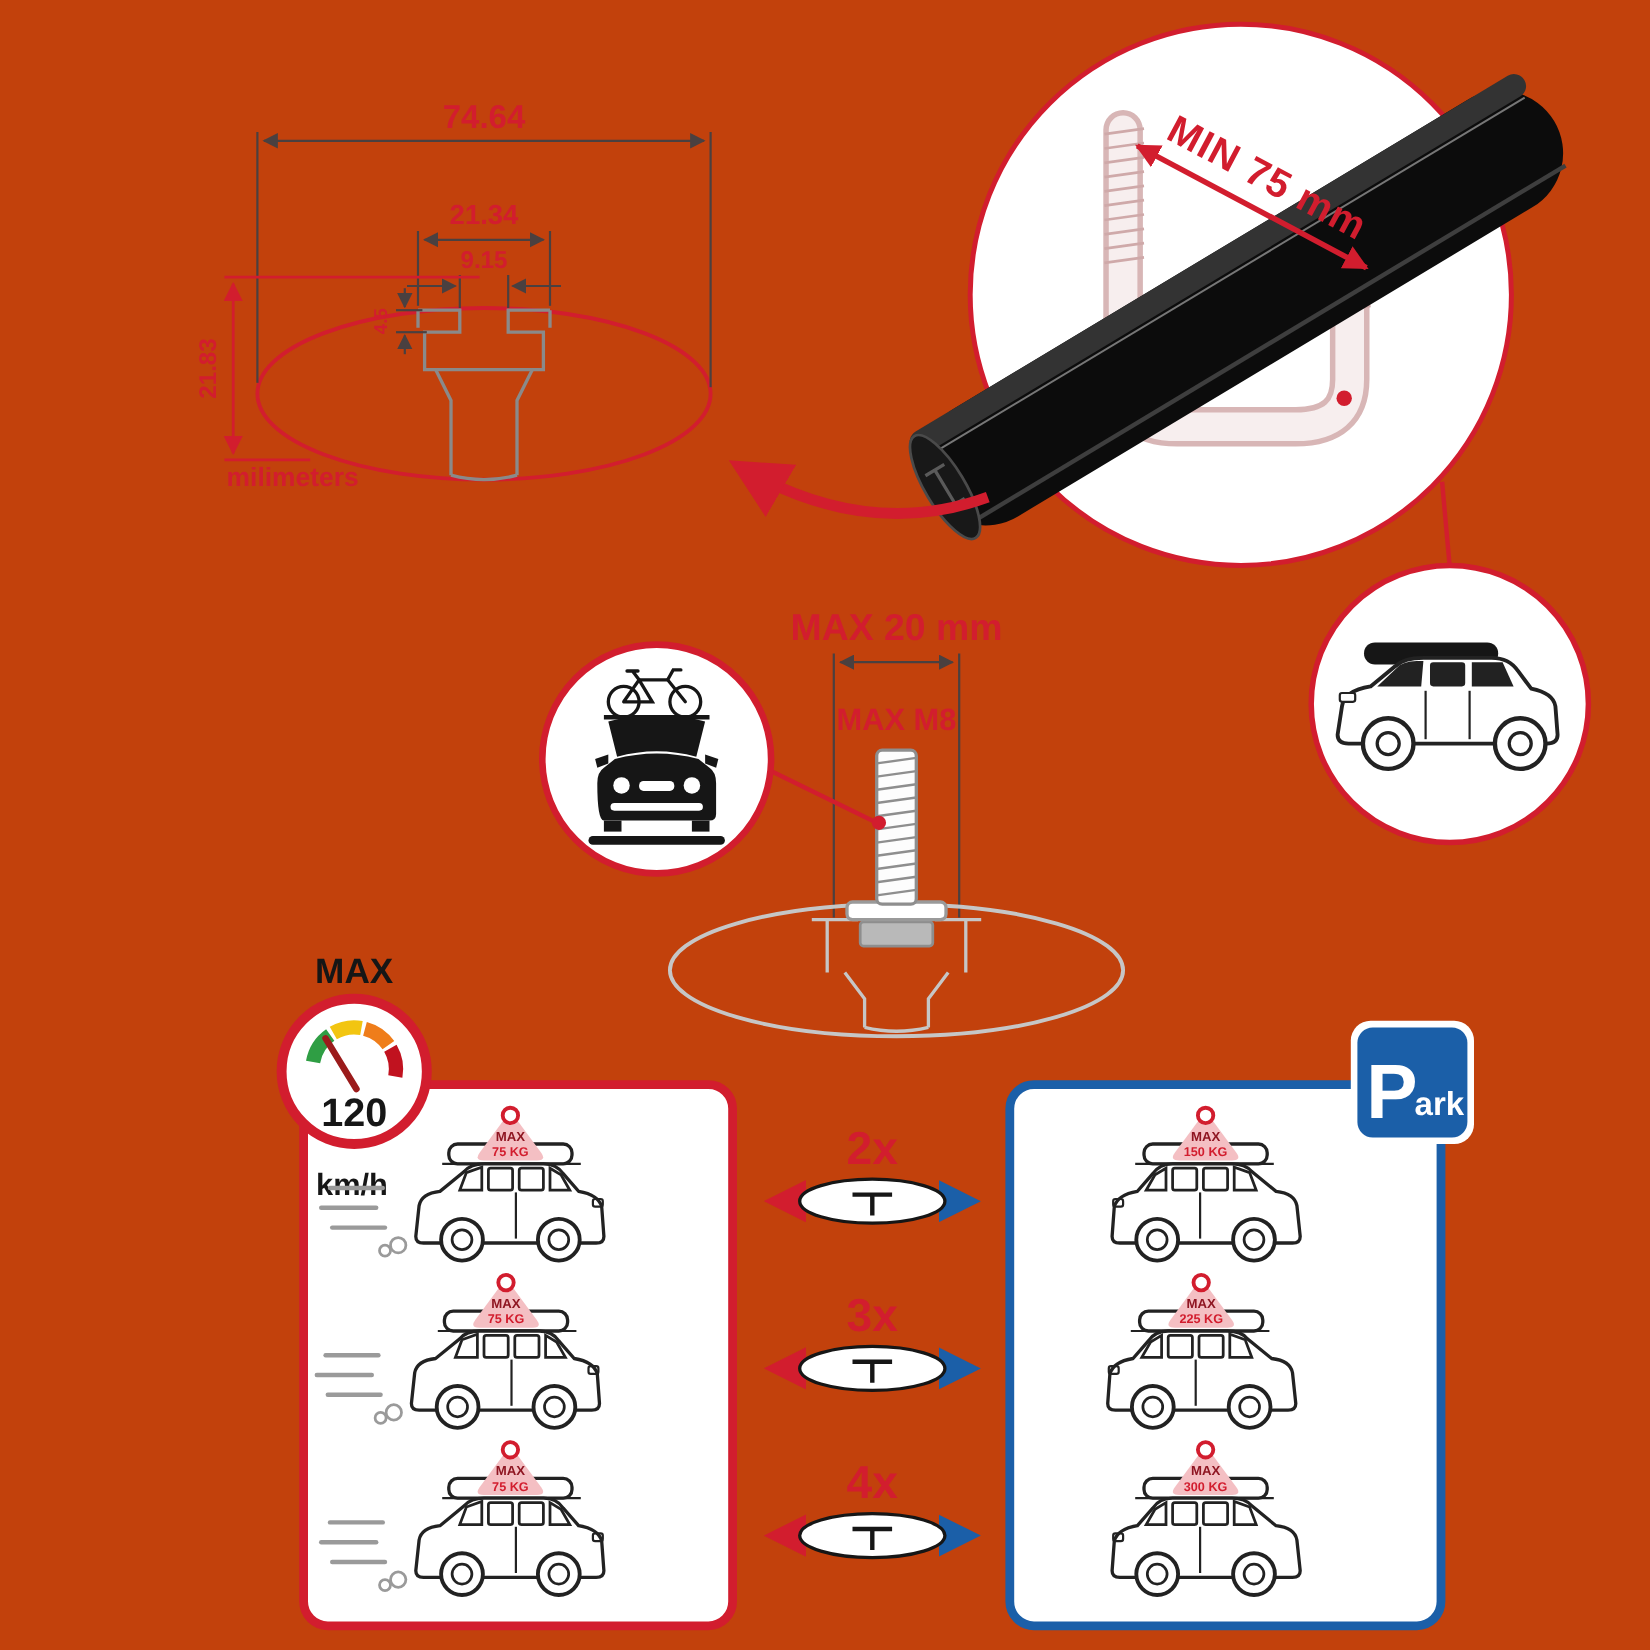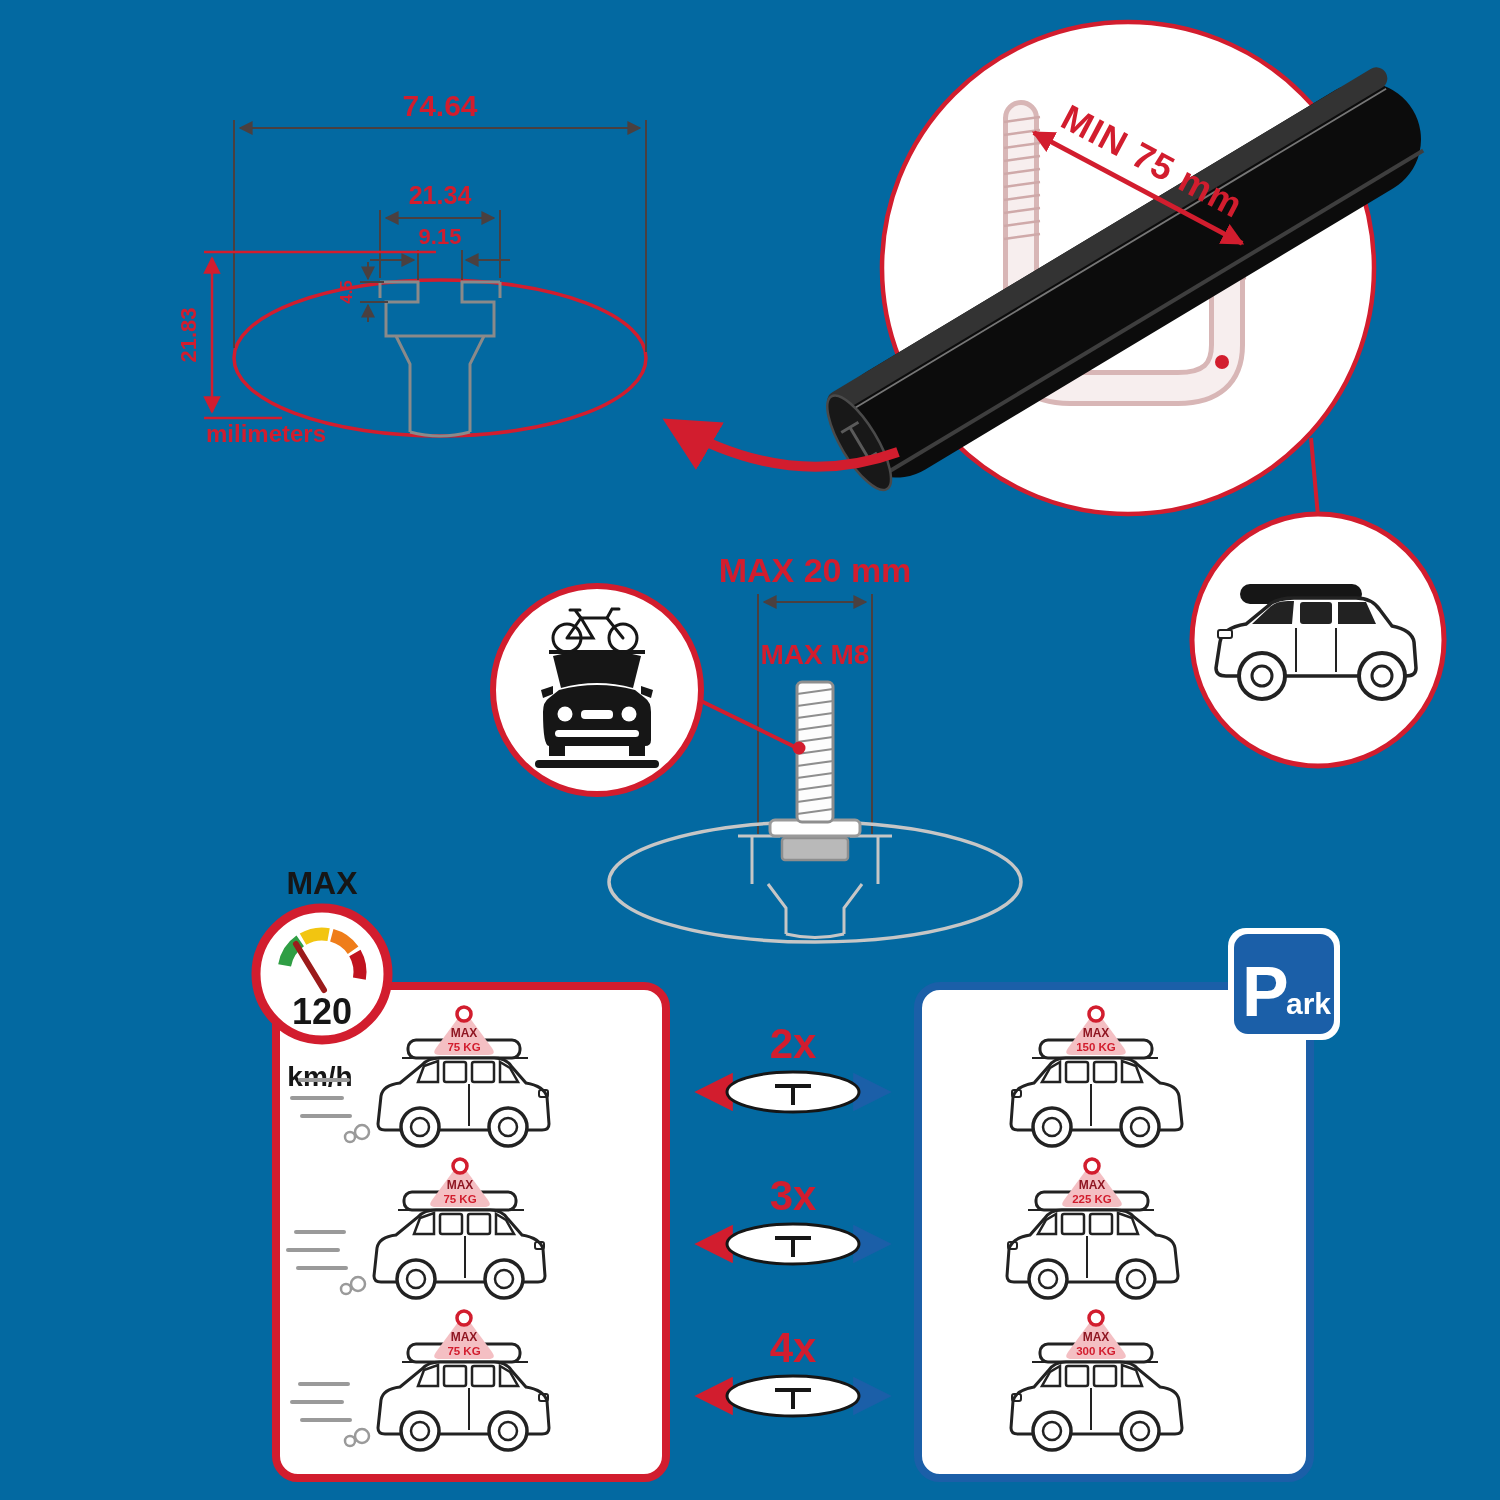--- a/index.html
+++ b/index.html
@@ -1,16 +1,16 @@
 <!DOCTYPE html>
 <html><head>
 <meta charset="utf-8">
 <style>
   html,body{margin:0;padding:0;background:#fff;}
-  .canvas{width:1500px;height:1500px;background:#0369a1;position:relative;overflow:hidden;
+  .canvas{width:1500px;height:1500px;background:#c2410c;position:relative;overflow:hidden;
           font-family:"Liberation Sans",sans-serif;}
   svg{display:block;}
   text{font-family:"Liberation Sans",sans-serif;}
   .dimtxt{fill:#d21d2e;font-weight:700;}
   .redtxt{fill:#d21d2e;font-weight:700;}
   .blktxt{fill:#161616;font-weight:700;}
   .whttxt{fill:#ffffff;font-weight:700;}
   .tag1{fill:#8f1622;font-weight:700;}
   .tag2{fill:#d21d2e;font-weight:700;}
 </style>

